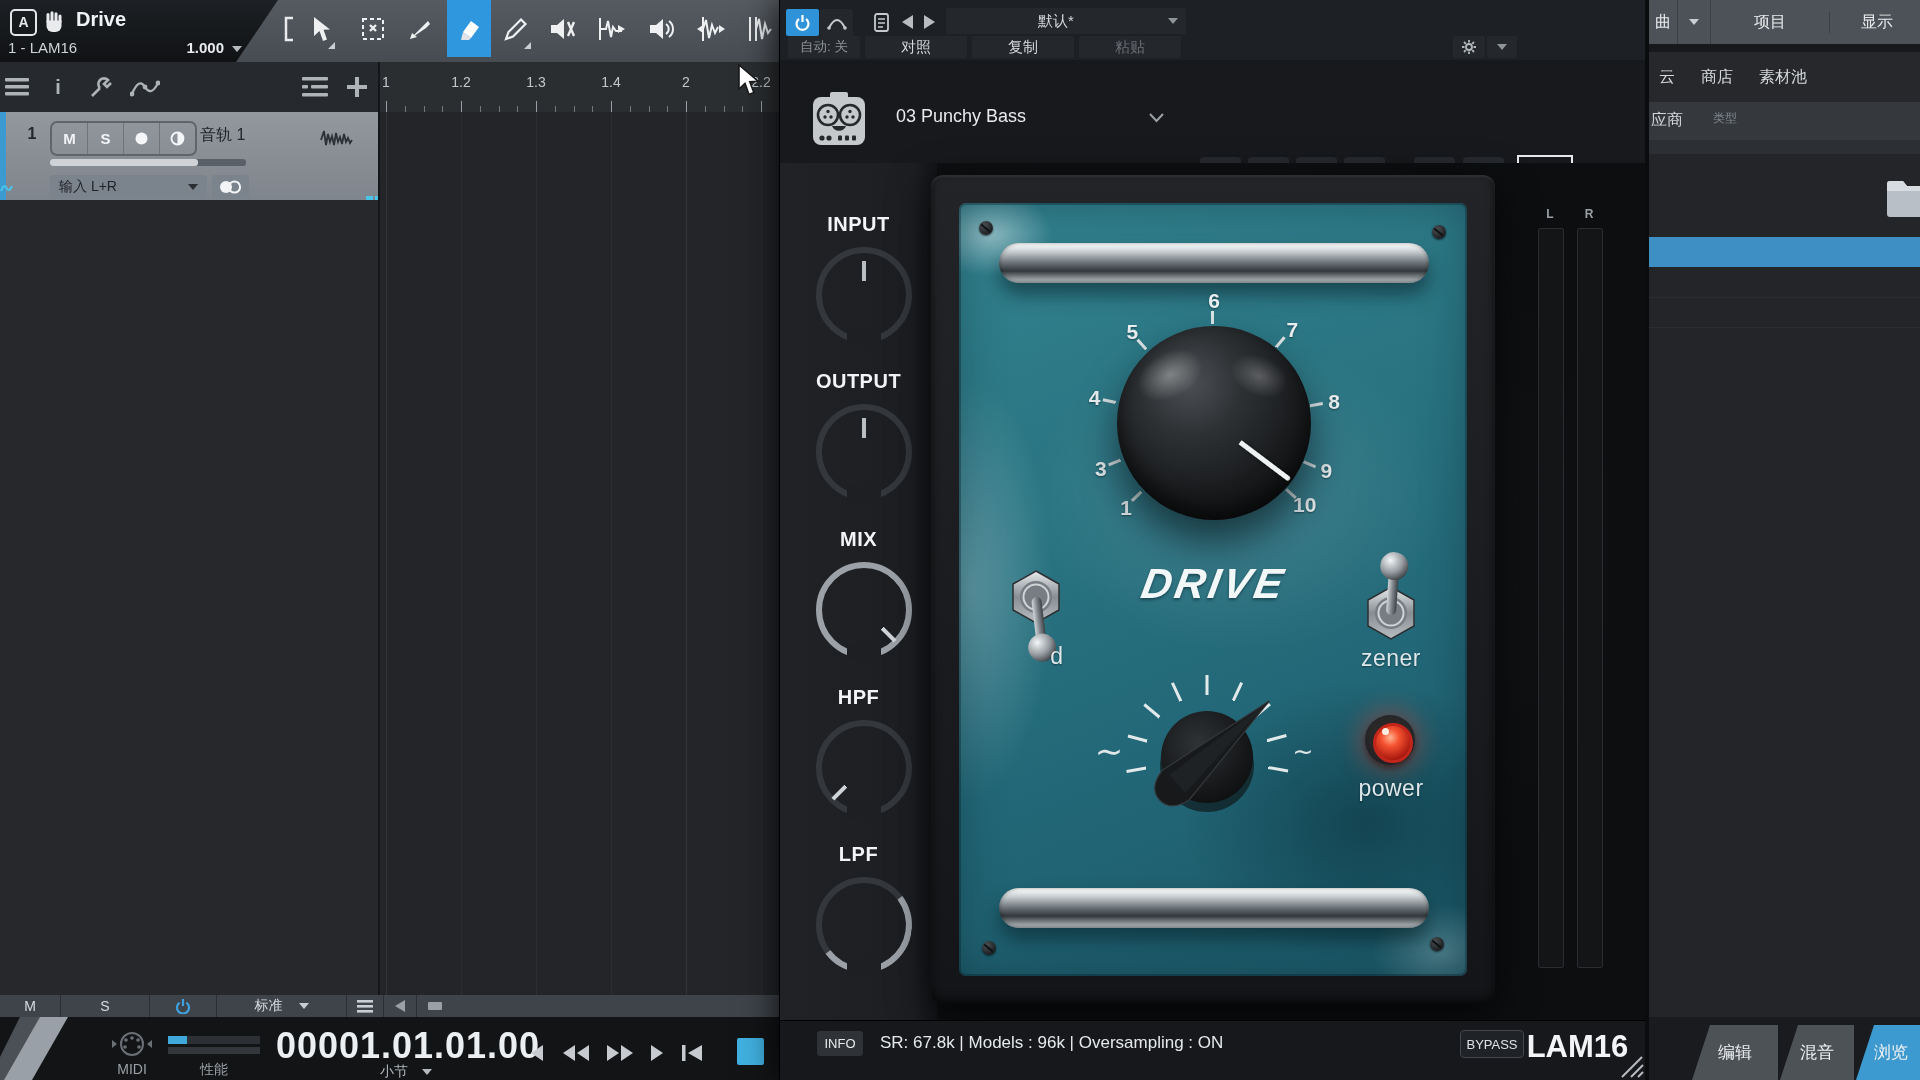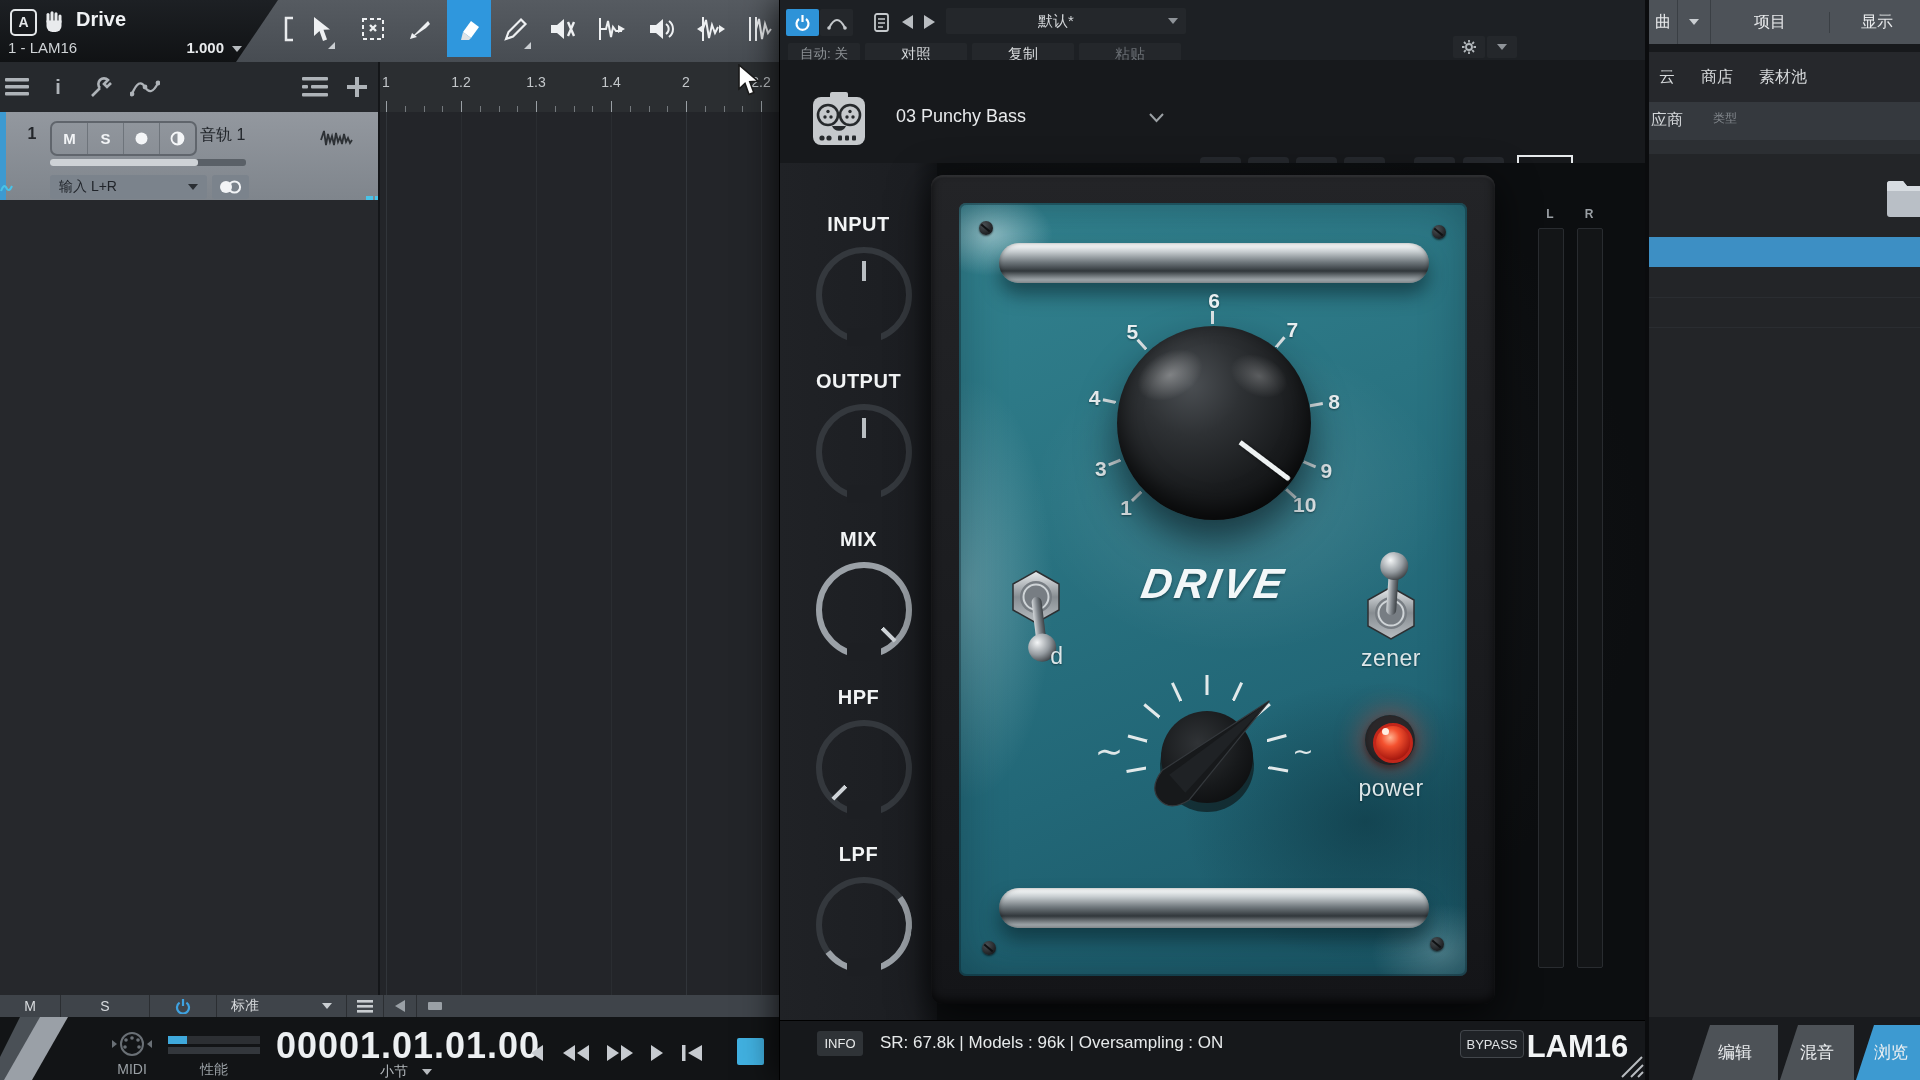--- a/index.html
+++ b/index.html
@@ -35,21 +35,21 @@
     display:flex;align-items:center;justify-content:center;}
   .transportbar{left:0;top:1017px;width:779px;height:63px;background:#121416;}
   .timebig{font-size:36px;font-weight:bold;color:#eceff1;letter-spacing:1px;}
   .dimlabel{color:#9aa0a5;font-size:14px;text-align:center;}
   .caret-dn{width:0;height:0;border-left:5px solid transparent;border-right:5px solid transparent;border-top:6px solid #b6babe;}
   
   .plugin{left:779px;top:0;width:866px;height:1080px;background:#737373;box-shadow:0 0 34px rgba(0,0,0,.85);
     border-left:1px solid #000;border-right:1px solid #fdba74;}
   .p-header{left:0;top:0;width:866px;height:60px;background:#1d2024;}
   .hbtn{background:#24272b;border-radius:2px;}
-  .hbtn-txt{color:#d6d9db;font-size:15px;display:flex;align-items:center;justify-content:center;margin-top:7px;}
+  .hbtn-txt{color:#d6d9db;font-size:15px;display:flex;align-items:center;justify-content:center;}
   .p-presetbar{left:0;top:60px;width:866px;height:103px;background:#17191c;border-bottom:1px solid #000;}
   .navbtn{width:41px;height:44px;top:97px;background:#26292e;border-radius:4px;color:#e3e6e8;
     font-size:21px;display:flex;align-items:center;justify-content:center;}
   .p-body{left:0;top:163px;width:866px;height:857px;background:radial-gradient(ellipse at 42% 45%,#17191c 0%,#0c0e10 70%);}
   .lstrip{left:0;top:0;width:157px;height:857px;background:linear-gradient(90deg,#202226,#1c1e22 85%,#121417);}
   .klabel{position:absolute;width:157px;text-align:center;color:#f2f4f5;font-size:20px;font-weight:bold;letter-spacing:.5px;}
   .kring{position:absolute;width:84px;height:84px;border-radius:50%;border:6px solid #34383d;}
   .kgap{position:absolute;left:50%;bottom:-9px;width:34px;height:18px;transform:translateX(-50%);background:#1d1f23;}
   .ktick{position:absolute;left:calc(50% - 2px);top:50%;width:4px;height:44px;transform-origin:50% 0;}
   .pedal{left:151px;top:12px;width:564px;height:829px;background:linear-gradient(#232427,#141518);
@@ -336,21 +336,21 @@
 
   <div class="abs footerbar">
     <div class="fseg" style="width:60px;">M</div>
     <div class="fseg" style="width:88px;">S</div>
     <div class="fseg" style="width:66px;">
       <svg width="16" height="16" viewBox="0 0 16 16">
           <path d="M4.6 4.6 a6 6 0 1 0 6.8 0" stroke="#3fa2e0" stroke-width="2.2" fill="none"></path>
           <path d="M8 1 V8" stroke="#3fa2e0" stroke-width="2.2"></path>
         </svg>
       </div>
-    <div class="fseg" style="width:130px;justify-content:space-between;padding:10px 14px;box-sizing:border-box;gap:16px;">
+    <div class="fseg" style="width:130px;justify-content:center;padding:10px 14px;box-sizing:border-box;gap:16px;">
       <span>标准</span>
       <span class="caret-dn" style="border-top-color:#caced2;"></span>
     </div>
     <div class="fseg" style="width:36px;">
       <svg width="16" height="13" viewBox="0 0 16 13">
           <g fill="#caced2">
             <rect width="16" height="2.6"></rect>
             <rect y="5" width="16" height="2.6"></rect>
             <rect y="10" width="16" height="2.6"></rect>
           </g>

